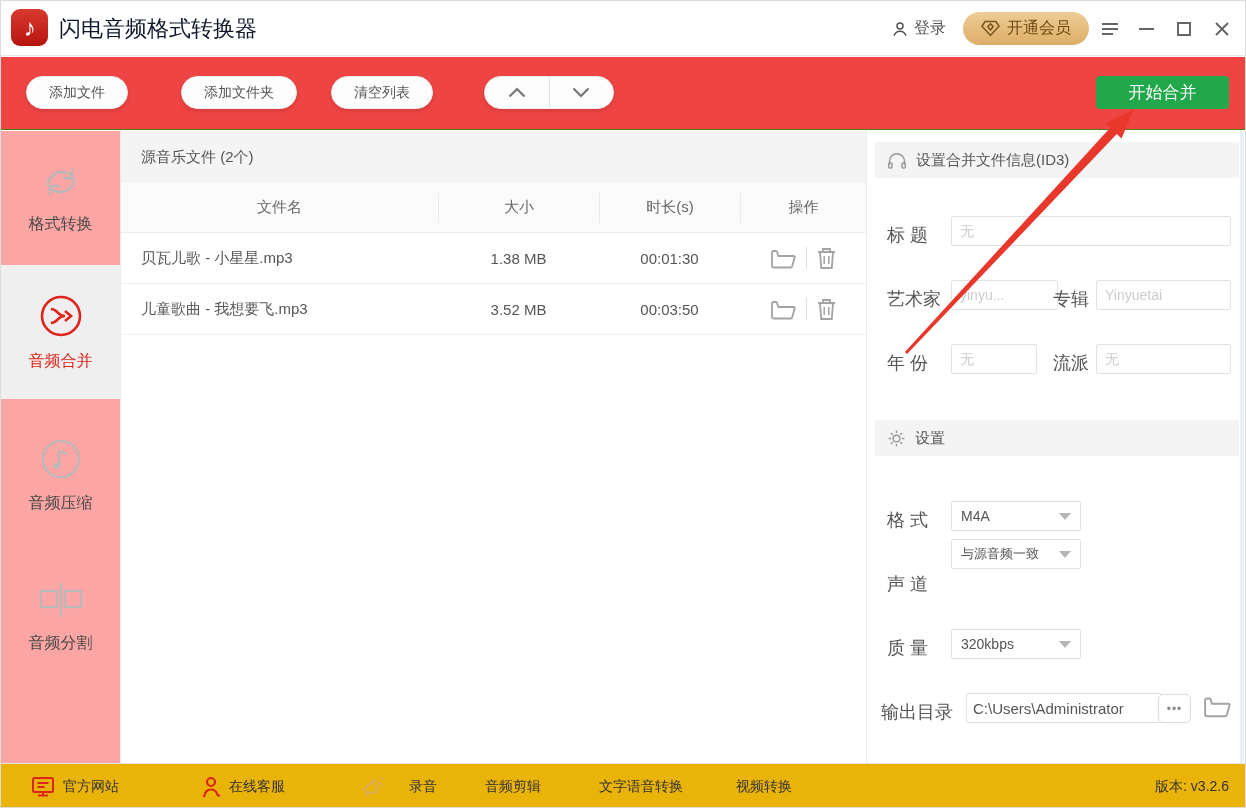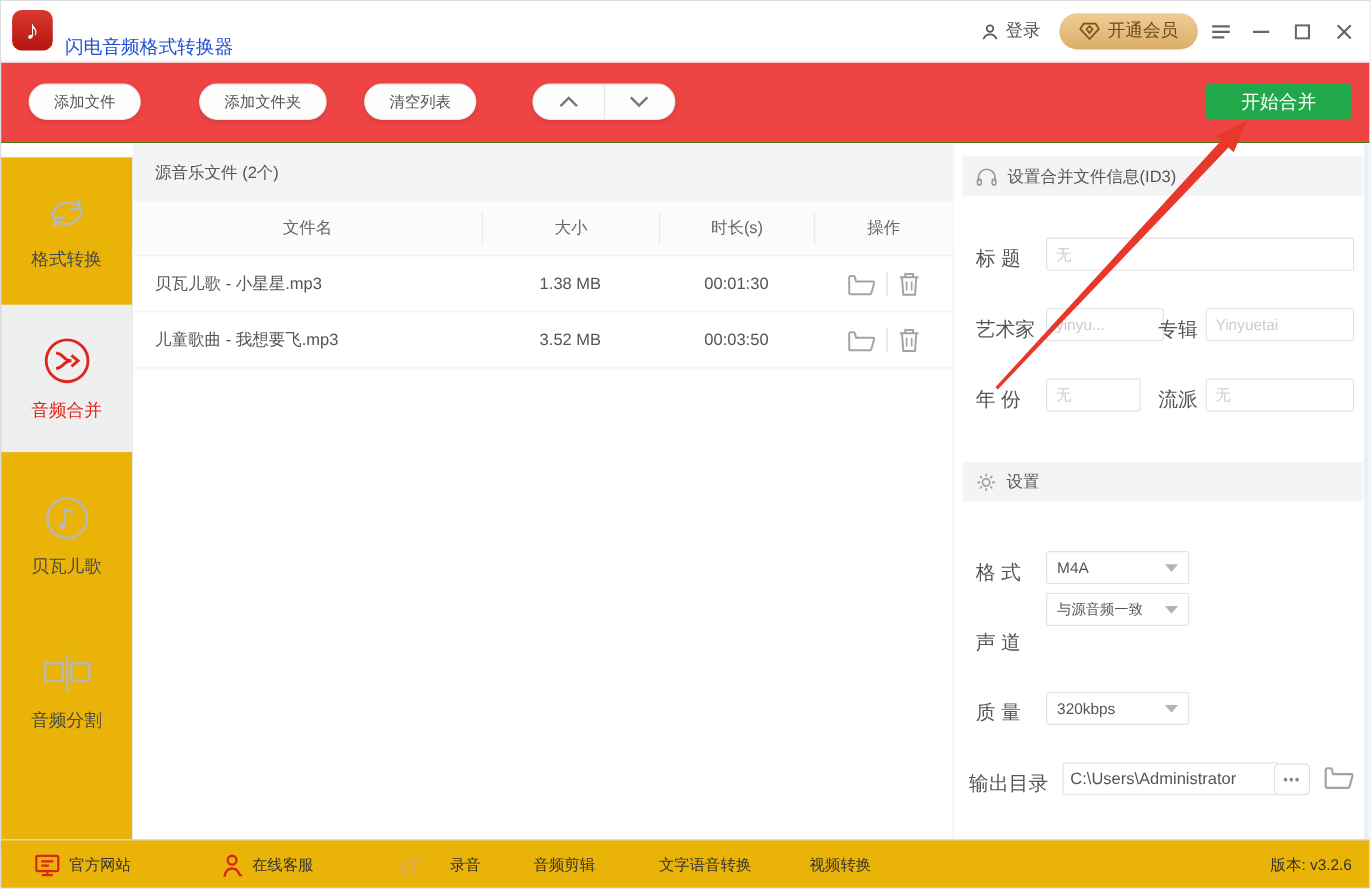--- a/index.html
+++ b/index.html
@@ -10,21 +10,21 @@
     background:#fff; border:1px solid #dcdcdc; overflow:hidden;
   }
   
   .titlebar { position:absolute; left:0; top:0; width:100%; height:55px; background:#fff; border-bottom:1px solid #e7e7e7; }
   .appicon {
     position:absolute; left:10px; top:8px; width:37px; height:37px; border-radius:9px;
     background:linear-gradient(180deg,#d93a2e,#b5150f);
     color:#fff; display:flex; align-items:center; justify-content:center;
     font-size:24px; line-height:1;
   }
-  .apptitle { position:absolute; left:58px; top:14px; height:55px; display:flex; align-items:center; font-size:17px; color:#1d4ed8; }
+  .apptitle { position:absolute; left:58px; top:0; height:55px; display:flex; align-items:center; font-size:22px; color:#0f172a; }
   .login { position:absolute; left:890px; top:0; height:55px; display:flex; align-items:center; gap:5px; font-size:16px; color:#555; cursor:pointer; }
   .vip-pill {
     position:absolute; left:962px; top:11px; width:126px; height:33px; border-radius:17px;
     background:linear-gradient(180deg,#eecd97,#ddad66);
     display:flex; align-items:center; justify-content:center; gap:7px;
     color:#6e4a16; font-size:16px; cursor:pointer;
   }
   .winbtn { position:absolute; top:0; width:34px; height:55px; display:flex; align-items:center; justify-content:center; color:#666; cursor:pointer; }
   
   .toolbar { position:absolute; left:0; top:56px; width:100%; height:73px; background:#ef4444; border-bottom:1px solid #4d7c0f; }
@@ -36,21 +36,21 @@
   }
   .updown { position:absolute; left:483px; top:19px; width:130px; height:33px; border-radius:17px; background:#fdfdfd; border:1px solid #ededed; box-shadow:0 2px 5px rgba(0,0,0,.12); display:flex; }
   .updown .half { flex:1; display:flex; align-items:center; justify-content:center; cursor:pointer; }
   .updown .half:first-child { border-right:1px solid #e4e4e4; }
   .startbtn {
     position:absolute; left:1095px; top:19px; width:133px; height:33px; border-radius:4px;
     background:#21a84a; color:#fff; font-size:17px; display:flex; align-items:center; justify-content:center;
     cursor:pointer; border:none;
   }
   
-  .sidebar { position:absolute; left:0; top:130px; width:120px; height:632px; background:#eab308; border-right:1px solid #ebebeb;margin-top:12px; }
+  .sidebar { position:absolute; left:0; top:130px; width:120px; height:632px; background:#fca5a5; border-right:1px solid #ebebeb; }
   .side-item { position:absolute; left:0; width:119px; height:134px; display:flex; flex-direction:column; align-items:center; justify-content:center; gap:12px; cursor:pointer; }
   .side-item .lbl { font-size:16px; color:#4a4a4a; }
   .side-item.active { background:#efefef; }
   .side-item.active .lbl { color:#e0241b; }
   
   .filelist { position:absolute; left:120px; top:130px; width:746px; height:632px; background:#fff; border-right:1px solid #ebebeb; }
   .fl-title { height:52px; background:#f4f4f5; display:flex; align-items:center; padding-left:20px; font-size:15px; color:#555; }
   .fl-head { height:50px; background:#fbfbfb; display:flex; align-items:center; border-bottom:1px solid #ededed; font-size:15px; color:#666; }
   .fl-head .c { display:flex; align-items:center; justify-content:center; height:30px; }
   .fl-head .c + .c { border-left:1px solid #e9e9e9; }
@@ -182,21 +182,21 @@
     </div>
 
     <div class="side-item" style="top:277px;">
       <span>
         <svg width="44" height="44" viewBox="0 0 44 44" fill="none" stroke="#b8b8b8" stroke-width="2.2">
           <circle cx="22" cy="22" r="18"></circle>
           <path d="M20 29V14l8 3" fill="none"></path>
           <circle cx="17.5" cy="29" r="3" fill="#b8b8b8" stroke="none"></circle>
         </svg>
       </span>
-      <span class="lbl">贝瓦儿歌</span>
+      <span class="lbl">音频压缩</span>
     </div>
 
     <div class="side-item" style="top:418px;">
       <span>
         <svg width="48" height="42" viewBox="0 0 48 42" fill="none" stroke="#b8b8b8" stroke-width="2.2">
           <rect x="4" y="12" width="16" height="16"></rect>
           <rect x="28" y="12" width="16" height="16"></rect>
           <path d="M24 4v34"></path>
         </svg>
       </span>

